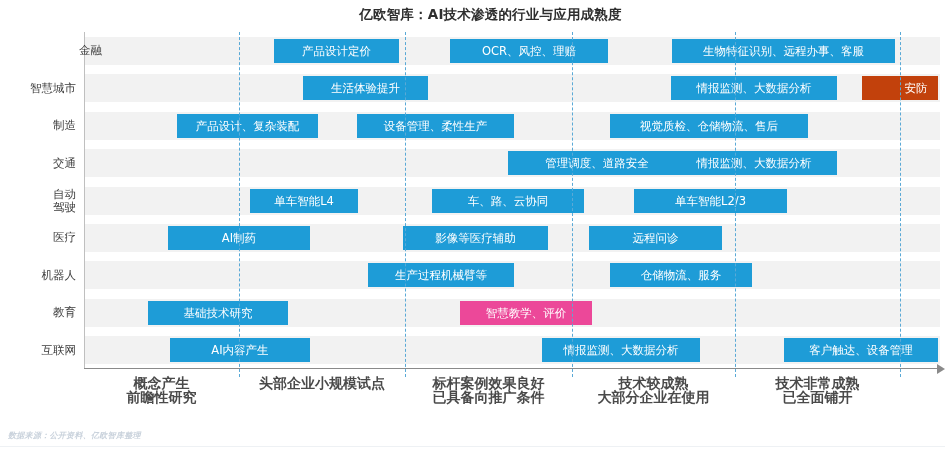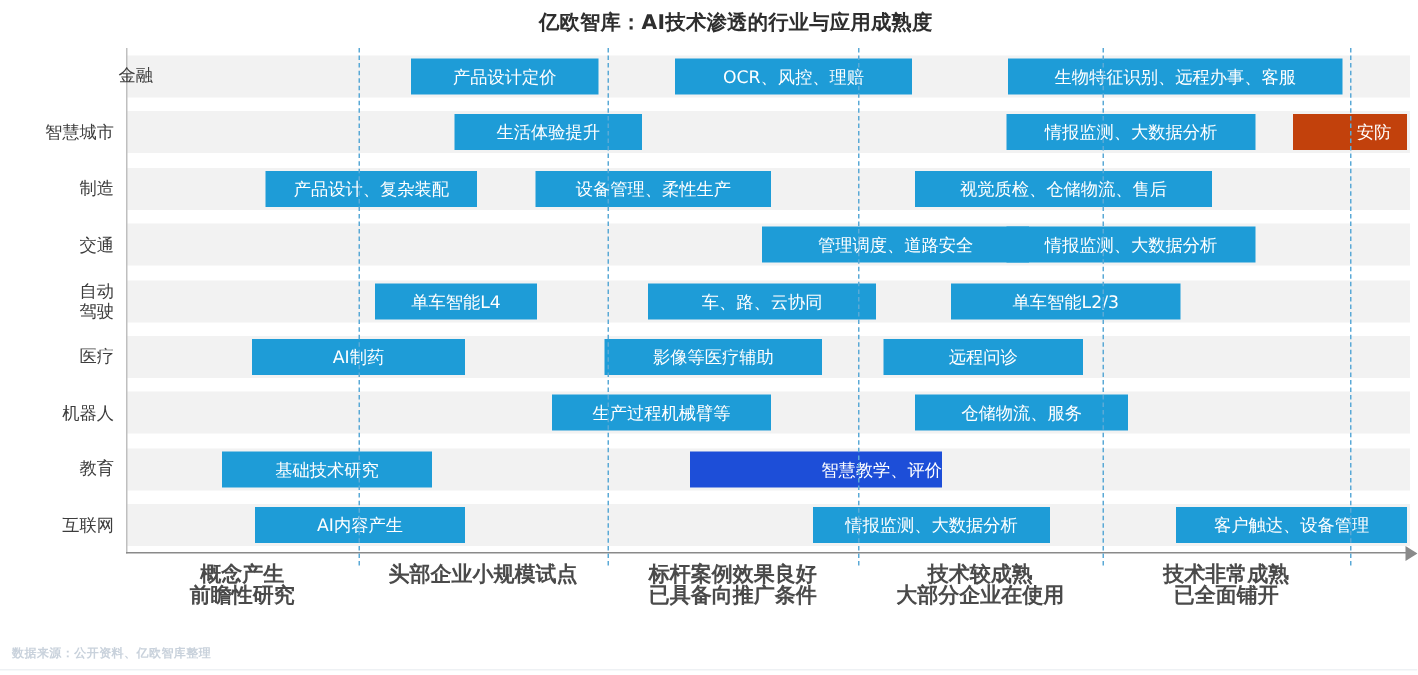--- a/index.html
+++ b/index.html
@@ -85,21 +85,21 @@
     position:absolute;top:376px;
     text-align:center;
     font-size:14px;font-weight:bold;color:#4a4a4a;
     line-height:14px;
     white-space:nowrap;
   }
 
   
   .source{
     position:absolute;left:8px;top:430px;
-    font-size:8px;font-weight:bold;
+    font-size:8px;font-style:italic;font-weight:bold;
     color:#c9d2dc;
     letter-spacing:.3px;
   }
   .footer-rule{
     position:absolute;left:0;top:446px;width:945px;height:1px;
     background:#eef1f4;
   }
 </style>
 </head>
 <body>
@@ -145,21 +145,21 @@
         <div class="box" style="left: 505px; width: 133px; background: rgb(30, 156, 215);">远程问诊</div>
       </div>
       <div class="row" style="top: 229.389px;">
         <div class="band"></div>
         <div class="box" style="left: 284px; width: 146px; background: rgb(30, 156, 215);">生产过程机械臂等</div>
         <div class="box" style="left: 526px; width: 142px; background: rgb(30, 156, 215);">仓储物流、服务</div>
       </div>
       <div class="row" style="top: 266.833px;">
         <div class="band"></div>
         <div class="box" style="left: 64px; width: 140px; background: rgb(30, 156, 215);">基础技术研究</div>
-        <div class="box" style="left: 376px; width: 168px; background: #1d4ed8; text-align: right;">智慧教学、评价</div>
+        <div class="box" style="left: 376px; width: 132px; background: #ec4899;">智慧教学、评价</div>
       </div>
       <div class="row" style="top: 304.278px;">
         <div class="band"></div>
         <div class="box" style="left: 86px; width: 140px; background: rgb(30, 156, 215);">AI内容产生</div>
         <div class="box" style="left: 458px; width: 158px; background: rgb(30, 156, 215);">情报监测、大数据分析</div>
         <div class="box" style="left: 700px; width: 154px; background: rgb(30, 156, 215);">客户触达、设备管理</div>
       </div>
     </div>
   <div class="axis-left"></div>
   <div class="axis-bottom"></div>

